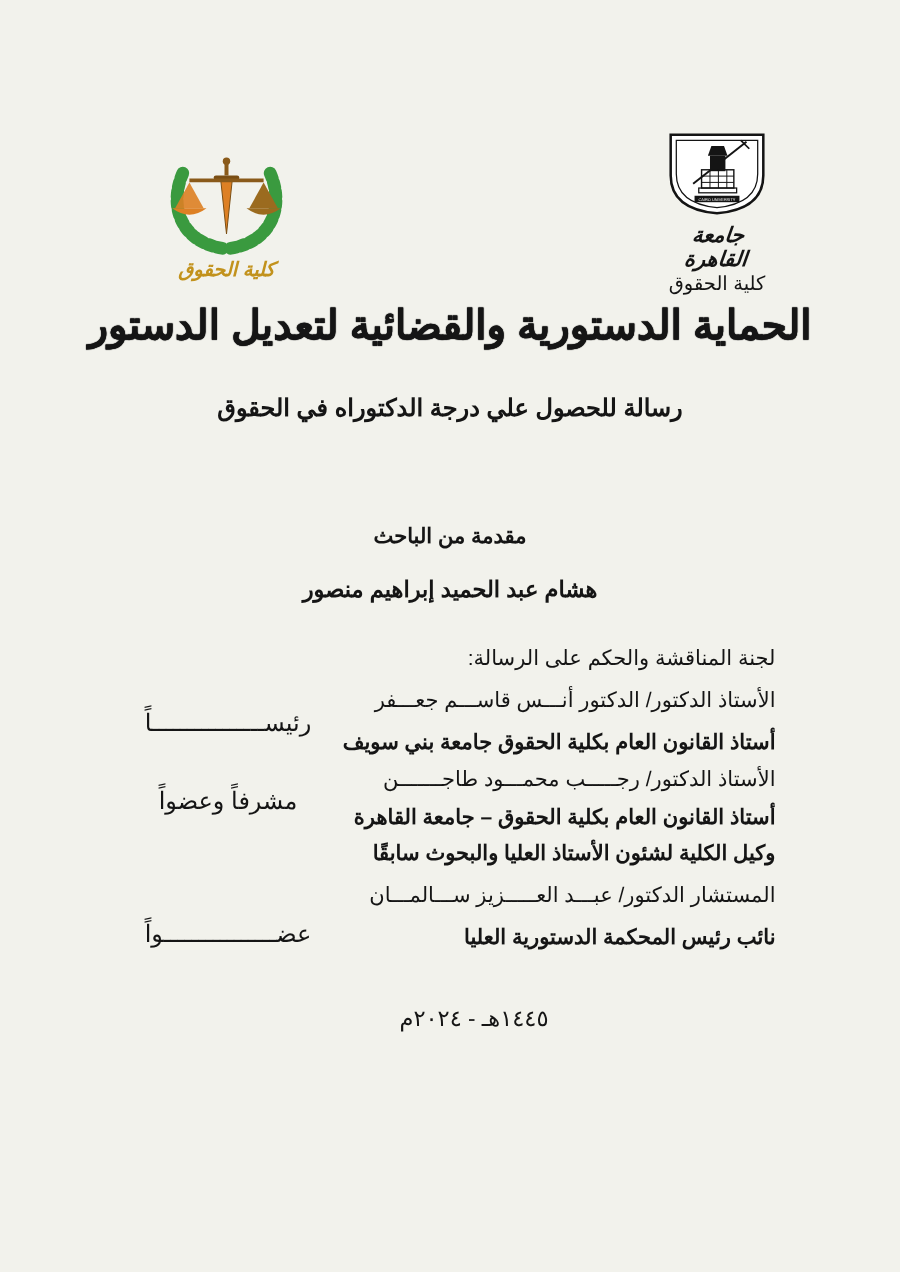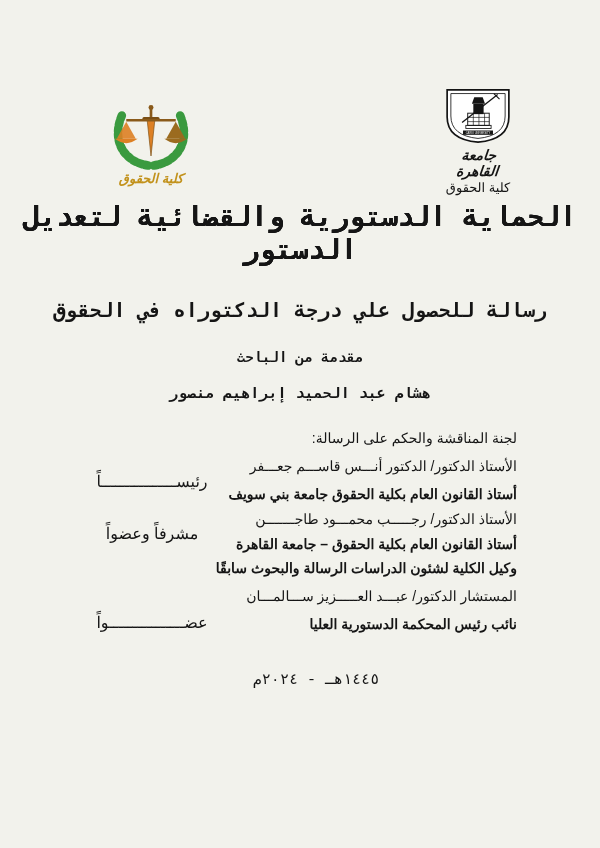--- a/index.html
+++ b/index.html
@@ -7,26 +7,26 @@
     position:relative;
     width:600px;height:848px;
     margin:0 auto;
     background:#f2f2ec;
     font-family:"Liberation Sans", sans-serif;
     color:#151515;
     overflow:hidden;
     direction:rtl;
   }
   .abs{position:absolute;}
-  .center{left:0;right:0;text-align:center;font-family:Liberation Mono, monospace;}
+  .center{left:0;right:0;text-align:center;}
   .title{
     font-size:27px;font-weight:900;letter-spacing:0;
     text-shadow:0 0 .6px #151515, 0 0 .6px #151515;
   }
-  .subtitle{font-size:20px;font-weight:bold;margin-top:36px;}
+  .subtitle{font-size:16px;font-weight:bold;}
   .presented{font-size:14px;font-weight:bold;}
   .researcher{font-size:15px;font-weight:bold;}
   .committee-line{right:83px;font-size:14px;white-space:nowrap;direction:rtl;}
   .committee-line.bold{font-weight:bold;}
   .role{
     left:90px;width:124px;text-align:center;
     font-size:16px;white-space:nowrap;direction:rtl;
   }
   .date{font-size:15px;padding-left:32px;}
   
@@ -104,21 +104,21 @@
   <div class="abs center researcher" style="top:384px">هشام عبد الحميد إبراهيم منصور</div>
 
   <div class="abs committee-line" style="top:430px">لجنة المناقشة والحكم على الرسالة:</div>
 
   <div class="abs committee-line" style="top:458px">الأستاذ الدكتور/ الدكتور أنـــس قاســـم جعـــفر</div>
   <div class="abs committee-line bold" style="top:486px">أستاذ القانون العام بكلية الحقوق جامعة بني سويف</div>
   <div class="abs role" style="top:472px">رئيســــــــــــــــاً</div>
 
   <div class="abs committee-line" style="top:511px">الأستاذ الدكتور/ رجـــــب محمـــود طاجـــــــن</div>
   <div class="abs committee-line bold" style="top:536px">أستاذ القانون العام بكلية الحقوق – جامعة القاهرة</div>
-  <div class="abs committee-line bold" style="top:560px">وكيل الكلية لشئون الدراسات الرسالة والبحوث سابقًا</div>
+  <div class="abs committee-line bold" style="top:560px">وكيل الكلية لشئون الأستاذ العليا والبحوث سابقًا</div>
   <div class="abs role" style="top:524px">مشرفاً وعضواً</div>
 
   <div class="abs committee-line" style="top:588px">المستشار الدكتور/ عبـــد العـــــزيز ســـالمـــان</div>
   <div class="abs committee-line bold" style="top:616px">نائب رئيس المحكمة الدستورية العليا</div>
   <div class="abs role" style="top:613px">عضــــــــــــــــواً</div>
 
   <div class="abs center date" style="top:670px">١٤٤٥هـ - ٢٠٢٤م</div>
 
 </div>
 

